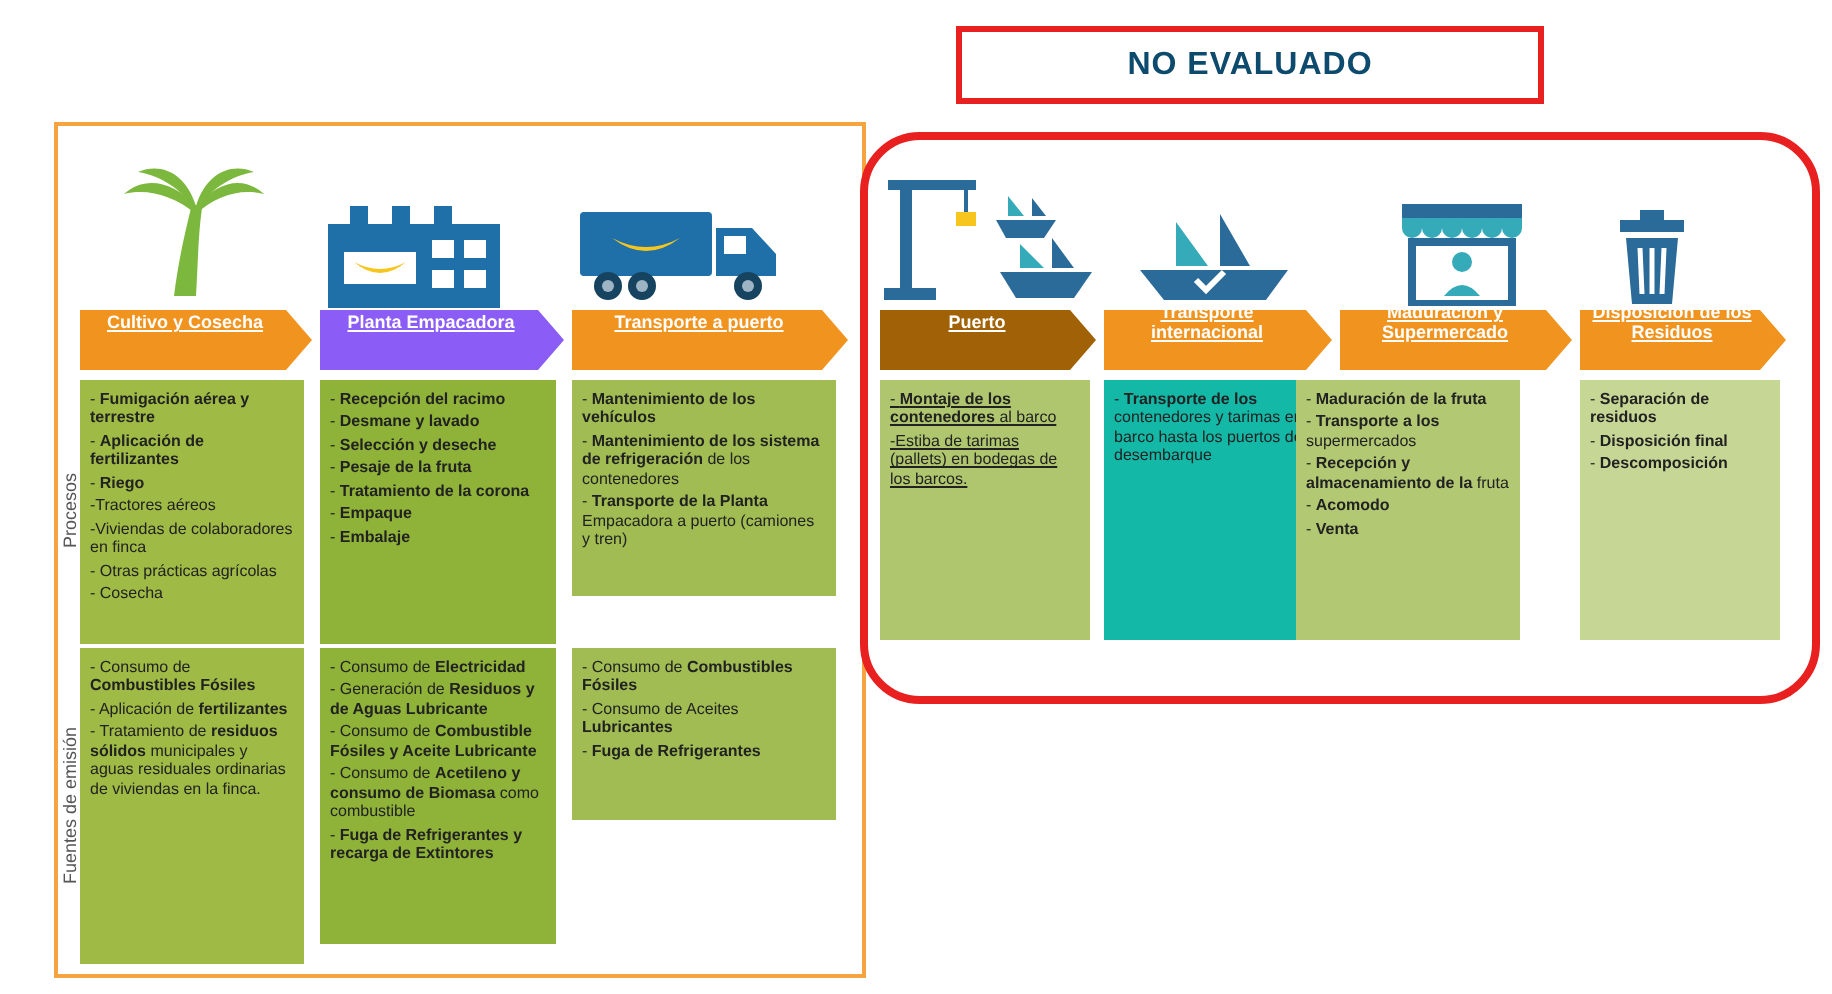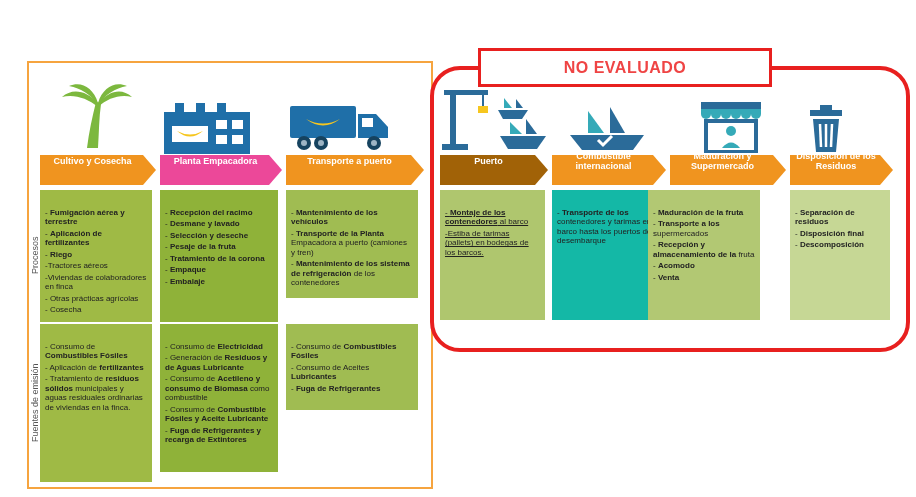--- a/index.html
+++ b/index.html
@@ -24,39 +24,39 @@
     position:absolute;writing-mode:vertical-rl;transform:rotate(180deg);
     font-size:9px;color:#555;text-align:center;width:14px;
   }
   .vlabel-proc{left:30px;top:196px;height:118px;}
   .vlabel-fuentes{left:30px;top:328px;height:150px;}
   .arrow{
     position:absolute;top:155px;height:30px;background:#f0941f;
     clip-path:polygon(0 0, calc(100% - 13px) 0, 100% 50%, calc(100% - 13px) 100%, 0 100%);
     color:#fff;font-weight:bold;font-size:9px;line-height:1.1;
     display:flex;align-items:center;justify-content:center;text-align:center;
-    padding:0 14px 16px 3px;box-sizing:border-box;
+    padding:0 14px 16px 3px;box-sizing:border-box;text-decoration:underline;
   }
   .box{
-    position:absolute;box-sizing:border-box;padding:18px 5px;
+    position:absolute;box-sizing:border-box;padding:5px 5px;
     font-size:8px;color:#222;line-height:1.18;overflow:hidden;
   }
   .box .item{margin:0 0 2px 0;}
   .box .item b{font-weight:bold;}
   .icon{position:absolute;}
 </style>
 </head>
 <body>
 
 <div>
 
   <div class="outline-eval" style="border-color: rgb(246, 164, 63);"></div>
   <div class="outline-noteval" style="border-color: rgb(232, 32, 31);"></div>
 
-  <div class="no-eval" style="border-color: rgb(232, 32, 31); color: #ef4444; margin-top: 35px;">
+  <div class="no-eval" style="border-color: rgb(232, 32, 31); color: #0c4a6e;">
     <span>NO EVALUADO</span>
   </div>
 
   <div class="vlabel vlabel-proc">Procesos</div>
   <div class="vlabel vlabel-fuentes">Fuentes de emisión</div>
 
   <div class="icon" style="left:58px;top:80px;">
     <svg width="76" height="72" viewBox="0 0 76 72">
       <g fill="#7cb83e">
         <path d="M38 22 C34 38 31 52 29 68 L40 68 C41 52 41 38 43 24 Z"></path>
@@ -149,31 +149,31 @@
         <line x1="14" y1="20" x2="15" y2="43"></line>
         <line x1="20" y1="20" x2="20" y2="43"></line>
         <line x1="26" y1="20" x2="25" y2="43"></line>
       </g>
     </svg>
   </div>
 
   <div class="arrow" style="left: 40px; width: 116px; background: rgb(240, 148, 31);">
     <span>Cultivo y Cosecha</span>
   </div>
-  <div class="arrow" style="left: 160px; width: 122px; background: #ec4899;">
+  <div class="arrow" style="left: 160px; width: 122px; background: #8b5cf6;">
     <span>Planta Empacadora</span>
   </div>
   <div class="arrow" style="left: 286px; width: 138px; background: rgb(240, 148, 31);">
     <span>Transporte a puerto</span>
   </div>
   <div class="arrow" style="left: 440px; width: 108px; background: #a16207;">
     <span>Puerto</span>
   </div>
   <div class="arrow" style="left: 552px; width: 114px; background: rgb(240, 148, 31);">
-    <span>Combustible internacional</span>
+    <span>Transporte internacional</span>
   </div>
   <div class="arrow" style="left: 670px; width: 116px; background: rgb(240, 148, 31);">
     <span>Maduración y Supermercado</span>
   </div>
   <div class="arrow" style="left: 790px; width: 103px; background: rgb(240, 148, 31);">
     <span>Disposición de los Residuos</span>
   </div>
 
   <div class="box" style="left: 40px; top: 190px; width: 112px; height: 132px; background: rgb(159, 186, 69);">
       <div class="item"><span>- </span><b>Fumigación aérea y terrestre</b></div>
@@ -188,22 +188,22 @@
       <div class="item"><span>- </span><b>Recepción del racimo</b></div>
       <div class="item"><span>- </span><b>Desmane y lavado</b></div>
       <div class="item"><span>- </span><b>Selección y deseche</b></div>
       <div class="item"><span>- </span><b>Pesaje de la fruta</b></div>
       <div class="item"><span>- </span><b>Tratamiento de la corona</b></div>
       <div class="item"><span>- </span><b>Empaque</b></div>
       <div class="item"><span>- </span><b>Embalaje</b></div>
     </div>
   <div class="box" style="left: 286px; top: 190px; width: 132px; height: 108px; background: rgb(160, 188, 82);">
       <div class="item"><span>- </span><b>Mantenimiento de los vehículos</b></div>
+      <div class="item"><span>- </span><b>Mantenimiento de los sistema de refrigeración</b><span> de los contenedores</span></div>
       <div class="item"><span>- </span><b>Transporte de la Planta</b><span> Empacadora a puerto (camiones y tren)</span></div>
-      <div class="item"><span>- </span><b>Mantenimiento de los sistema de refrigeración</b><span> de los contenedores</span></div>
     </div>
   <div class="box" style="left: 440px; top: 190px; width: 105px; height: 130px; background: rgb(175, 198, 110); text-decoration: underline;">
       <div class="item"><span>- </span><b>Montaje de los contenedores</b><span> al barco</span></div>
       <div class="item"><span>-Estiba de tarimas (pallets) en bodegas de los barcos.</span></div>
     </div>
   <div class="box" style="left: 552px; top: 190px; width: 110px; height: 130px; background: #14b8a6;">
       <div class="item"><span>- </span><b>Transporte de los</b><span> contenedores y tarimas en barco hasta los puertos de desembarque</span></div>
     </div>
   <div class="box" style="left: 648px; top: 190px; width: 112px; height: 130px; background: rgb(178, 200, 115);">
       <div class="item"><span>- </span><b>Maduración de la fruta</b></div>
@@ -219,22 +219,22 @@
     </div>
 
   <div class="box" style="left: 40px; top: 324px; width: 112px; height: 158px; background: rgb(159, 186, 69);">
       <div class="item"><span>- Consumo de </span><b>Combustibles Fósiles</b></div>
       <div class="item"><span>- Aplicación de </span><b>fertilizantes</b></div>
       <div class="item"><span>- Tratamiento de </span><b>residuos sólidos</b><span> municipales y aguas residuales ordinarias de viviendas en la finca.</span></div>
     </div>
   <div class="box" style="left: 160px; top: 324px; width: 118px; height: 148px; background: rgb(143, 178, 57);">
       <div class="item"><span>- Consumo de </span><b>Electricidad</b></div>
       <div class="item"><span>- Generación de </span><b>Residuos y de Aguas Lubricante</b></div>
+      <div class="item"><span>- Consumo de </span><b>Combustible Fósiles y Aceite Lubricante</b></div>
       <div class="item"><span>- Consumo de </span><b>Acetileno y consumo de Biomasa</b><span> como combustible</span></div>
-      <div class="item"><span>- Consumo de </span><b>Combustible Fósiles y Aceite Lubricante</b></div>
       <div class="item"><span>- </span><b>Fuga de Refrigerantes y recarga de Extintores</b></div>
     </div>
   <div class="box" style="left: 286px; top: 324px; width: 132px; height: 86px; background: rgb(160, 188, 82);">
       <div class="item"><span>- Consumo de </span><b>Combustibles Fósiles</b></div>
       <div class="item"><span>- Consumo de Aceites </span><b>Lubricantes</b></div>
       <div class="item"><span>- </span><b>Fuga de Refrigerantes</b></div>
     </div>
 
 </div>
 

